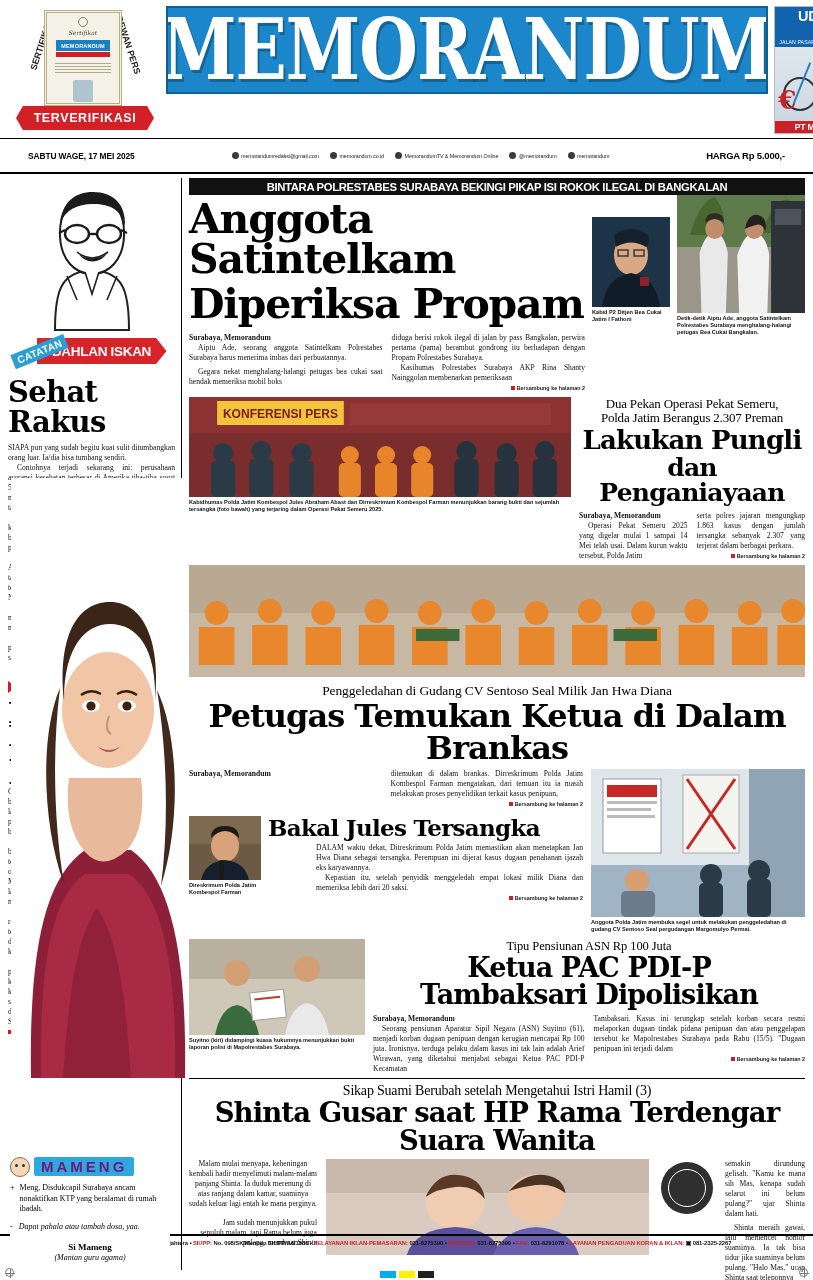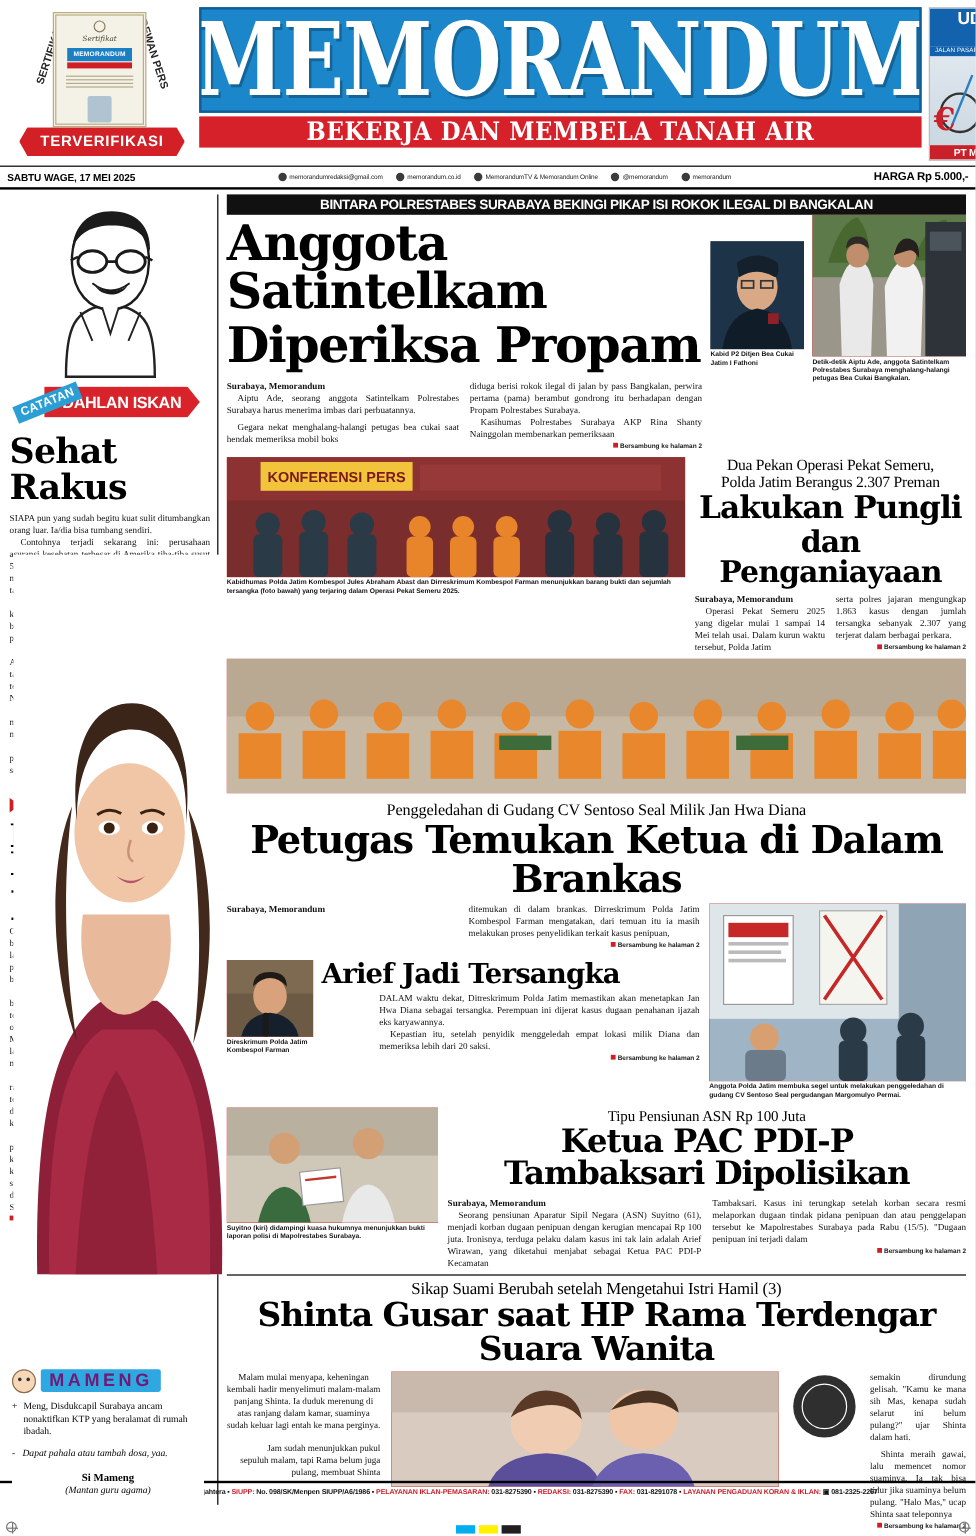--- a/index.html
+++ b/index.html
@@ -61,22 +61,22 @@
     font-size:14.5px; text-align:center; letter-spacing:-.3px; padding:2px 0 0 0; line-height:1.05; }
   .ad-sub { background:#1262ad; color:#fff; font-family:"Liberation Sans", sans-serif;
     font-size:5.2px; text-align:center; padding-bottom:2px; letter-spacing:.1px; }
   .ad-pic { position:relative; height:82px; background:linear-gradient(#dfe7ee,#c9d6e0); overflow:hidden; }
   .bike { position:absolute; border:2.5px solid #333; border-radius:50%; }
   .ad-foot { background:#c9202a; color:#fff; font-family:"Liberation Sans", sans-serif; font-weight:bold;
      font-size:8.5px; text-align:center; padding:1px 0; letter-spacing:-.2px; position:absolute; bottom:0; left:0; right:0; }
   .ad-euro { position:absolute; left:3px; bottom:14px; font-family:"DejaVu Serif", serif; color:#c9202a; font-size:26px; font-weight:bold; }
 
   
-  .infobar { height:20px; border-top:1px solid #000; border-bottom:2px solid #000; display:flex; align-items:center;
-     padding:0 6px; font-family:"Liberation Sans", sans-serif; }
+  .infobar { height:36px; border-top:1px solid #000; border-bottom:2px solid #000; display:flex; align-items:center;
+     padding:0 28px; font-family:"Liberation Sans", sans-serif; }
   .infobar .date { font-weight:bold; font-size:8.4px; letter-spacing:-.1px; }
   .socials { flex:1 1 auto; display:flex; align-items:center; justify-content:center; gap:11px; }
   .soc { display:flex; align-items:center; gap:2.5px; font-size:5.4px; color:#222; letter-spacing:-.1px; }
   .soc .dot { width:7px; height:7px; border-radius:50%; background:#3b3b3b; display:inline-block; }
   .infobar .price { font-weight:bold; font-size:9.5px; letter-spacing:-.2px; }
 
   
   .content { display:flex; padding:4px 8px 0 8px; height:1096px; }
   .col-left { width:174px; flex:0 0 174px; padding-right:6px; border-right:1px solid #000; position:relative; }
   .col-main { flex:1 1 auto; padding-left:7px; position:relative; }
@@ -121,21 +121,21 @@
   .mameng-body { font-family:"Liberation Serif", serif; font-size:8px; line-height:1.35; margin-top:6px; }
   .mameng-body .q { display:flex; gap:5px; }
   .mameng-body .a { display:flex; gap:6px; font-style:italic; margin-top:7px; }
   .mameng-sign { text-align:center; margin-top:8px; font-weight:bold; font-size:9px; }
   .mameng-sign em { display:block; font-weight:normal; font-size:8px; }
 
   
   .kicker-bar { background:#111; color:#fff; font-family:"Liberation Sans", sans-serif; font-weight:bold;
     font-size:11.3px; text-align:center; padding:2.5px 0; letter-spacing:-.35px; }
   .hl-1 { font-family:"DejaVu Serif", serif; font-weight:bold; font-size:41px; line-height:.97; letter-spacing:-1.2px; margin:5px 0 0 0; }
-  .photo { background:#b91c1c; position:relative; overflow:hidden; }
+  .photo { background:#5eead4; position:relative; overflow:hidden; }
   .cap { font-family:"Liberation Sans", sans-serif; font-weight:bold; font-size:5.6px; line-height:1.28; margin-top:2px; color:#111; }
 
   .sec-head-sm { font-family:"Liberation Serif", serif; font-size:13px; line-height:1.08; text-align:center; letter-spacing:-.2px; }
   .sec-head-lg { font-family:"DejaVu Serif", serif; font-weight:bold; font-size:26px; line-height:1; text-align:center; letter-spacing:-.8px; margin-top:2px;}
   .sec-head-lg.l2 { font-size:25px; }
 
   .center-kicker { font-family:"Liberation Serif", serif; font-size:13.5px; text-align:center; letter-spacing:-.1px; }
   .center-big { font-family:"DejaVu Serif", serif; font-weight:bold; font-size:32px; text-align:center; line-height:1; letter-spacing:-1px; margin-top:1px;}
 
   .two-col { display:flex; gap:9px; }
@@ -185,23 +185,20 @@
         <div class="cert-stamp"></div>
       </div>
       <div class="cert-ribbon">
         <span>TERVERIFIKASI</span>
       </div>
     </div>
 
     <div class="mast-center">
       <div class="mast-blue">
         <div class="mast-title">MEMORANDUM</div>
-      </div>
-      <div class="mast-red">
-        <div class="mast-tagline">BEKERJA DAN MEMBELA TANAH AIR</div>
       </div>
     </div>
 
     <div class="mast-ad">
       <div class="ad-title">UD SUMBER GUNA HIDUP</div>
       <div class="ad-sub">JALAN PASAR TURI, PERTOKOAN SINAR GALAXY B84 SURABAYA</div>
       <div class="ad-pic">
         <div class="bike" style="left:8px;  top:30px; width:34px; height:34px;"></div>
 
         <div class="bike" style="left:26px; top:14px; width:2px; height:44px; border-radius:0; border:0; background:#2b7fc0; transform:rotate(22deg);"></div>
@@ -539,21 +536,21 @@
                     <rect x="0" y="0" width="72" height="28" fill="#7d6a50"></rect>
                     <ellipse cx="36" cy="30" rx="14" ry="16" fill="#d7a27c"></ellipse>
                     <path d="M22 22 q14 -14 28 0 q0 -12 -14 -12 q-14 0 -14 12 Z" fill="#1e1a16"></path>
                     <path d="M12 64 q4 -18 24 -20 q20 2 24 20 Z" fill="#15202c"></path>
                     <rect x="30" y="44" width="5" height="20" rx="2" fill="#1a1a1a"></rect>
                   </svg>
                 </div>
                 <div class="cap">Direskrimum Polda Jatim Kombespol Farman</div>
               </div>
               <div style="flex:1 1 auto;">
-                <div class="sub-big">Arief Jadi Tersangka</div>
+                <div class="sub-big">Bakal Jules Tersangka</div>
                 <div class="bodytext" style="margin-top:4px;margin-left:48px;">
                   <p class="noind">DALAM waktu dekat, Ditreskrimum Polda Jatim memastikan akan menetapkan Jan Hwa Diana sebagai tersangka. Perempuan ini dijerat kasus dugaan penahanan ijazah eks karyawannya.</p>
                   <p>Kepastian itu, setelah penyidik menggeledah empat lokasi milik Diana dan memeriksa lebih dari 20 saksi.</p>
                   <div class="cont right"><i></i><span>Bersambung ke halaman 2</span></div>
                 </div>
               </div>
             </div>
           </div>
 
           <div style="flex:0 0 214px;">

